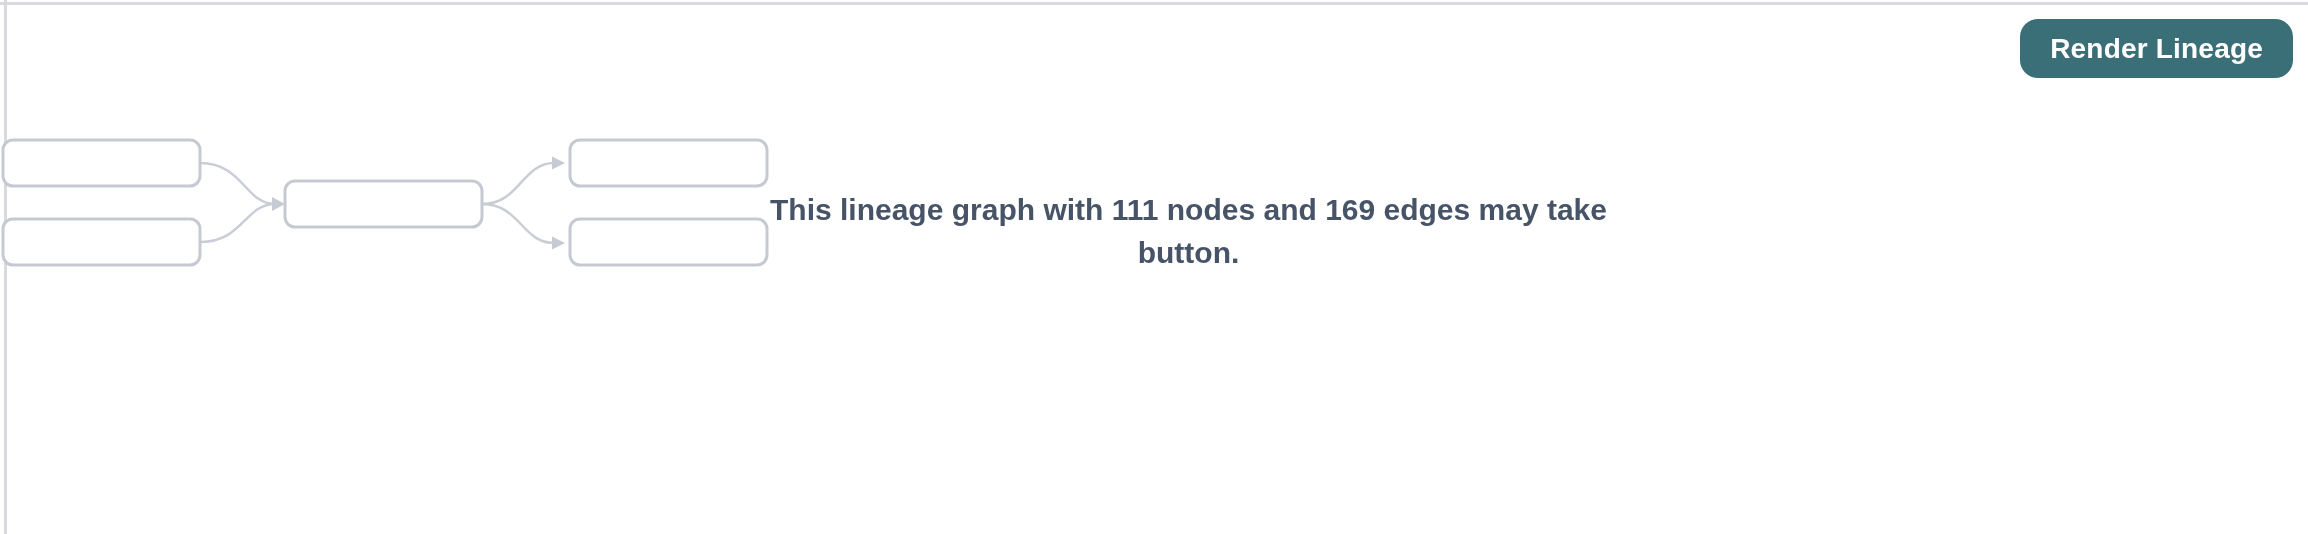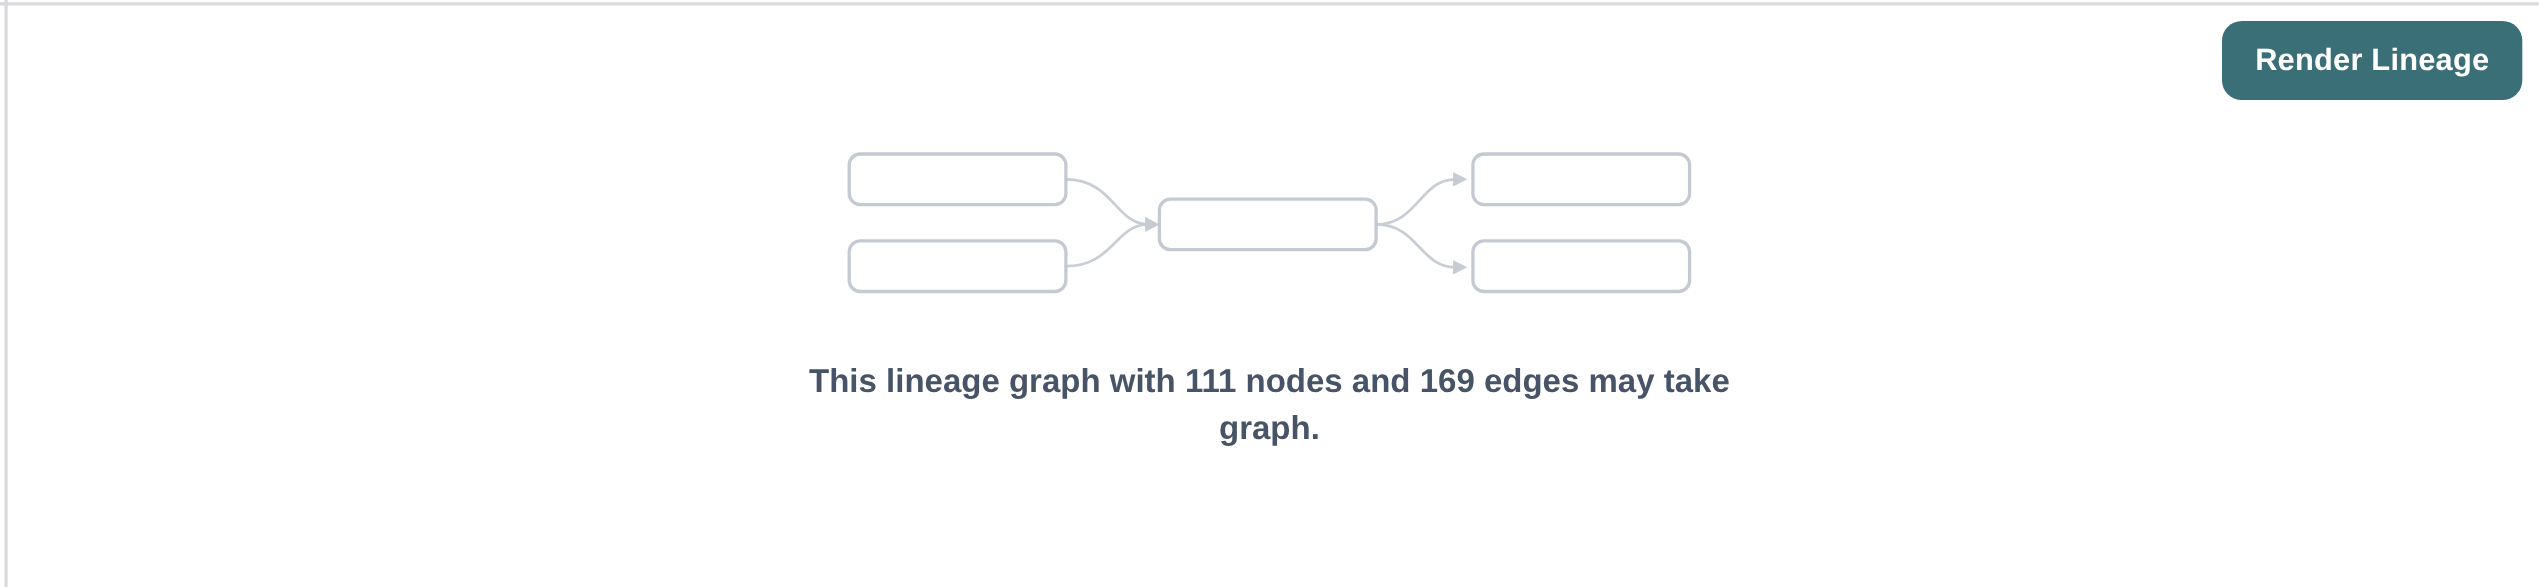--- a/index.html
+++ b/index.html
@@ -10,30 +10,30 @@
     position: absolute; top: 2px; left: 0; width: 2308px; height: 3px;
     background: #d9dadd;
   }
   .left-border {
     position: absolute; top: 0; left: 4px; width: 3px; height: 534px;
     background: #d9dadd;
   }
 
   .render-btn {
     position: absolute; top: 19px; right: 15px;
-    height: 72px; padding: 0 30px;
+    height: 59px; padding: 0 30px;
     background: #3b6f77; color: #ffffff;
     font-family: "Liberation Sans", sans-serif;
     font-size: 28px; font-weight: 700; letter-spacing: 0.2px;
     border: none; border-radius: 18px; cursor: pointer;
   }
 
   .center-col {
     position: absolute; top: 137px; left: 0; right: 0;
-    display: flex; flex-direction: column; align-items: center;
+    display: flex; flex-direction: row; align-items: center;
   }
 
   .placeholder-svg { display: block; margin-bottom: 56px; }
 
   .msg {
     text-align: center;
     color: #475467;
     font-size: 30px;
     font-weight: 700;
     line-height: 43px;
@@ -70,17 +70,17 @@
         <rect x="3" y="3" width="197" height="46" rx="10"></rect>
         <rect x="3" y="82" width="197" height="46" rx="10"></rect>
         <rect x="285" y="44" width="197" height="46" rx="10"></rect>
         <rect x="570" y="3" width="197" height="46" rx="10"></rect>
         <rect x="570" y="82" width="197" height="46" rx="10"></rect>
       </g>
     </svg>
 
     <div class="msg">
       <div>This lineage graph with 111 nodes and 169 edges may take</div>
-      <div>graph.</div>
+      <div>button.</div>
     </div>
 
   </div>
 </div>
 
 </body></html>

